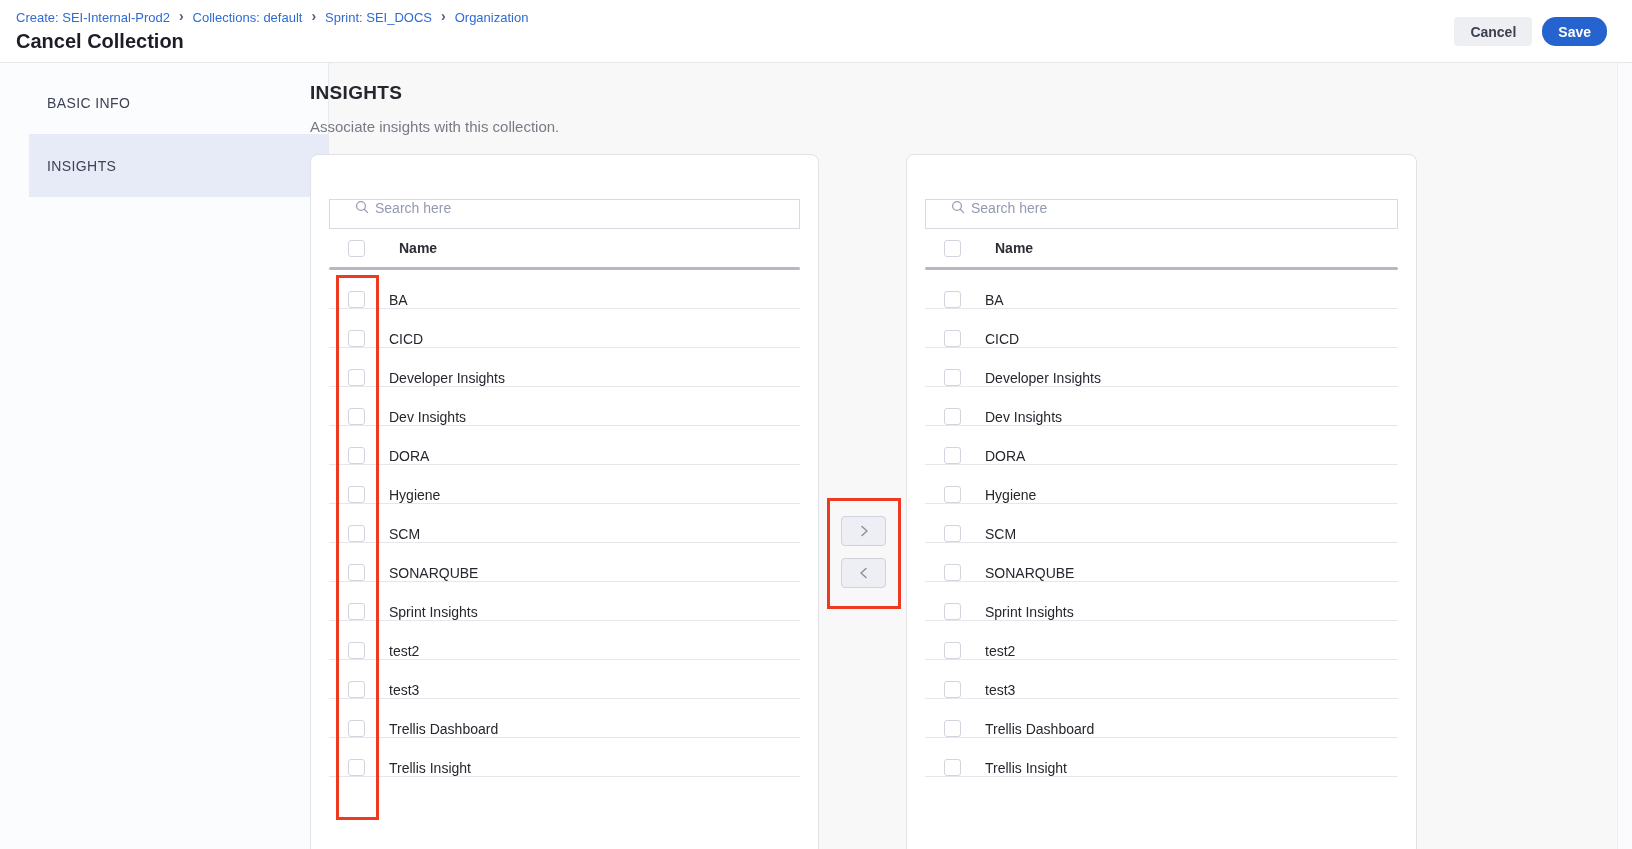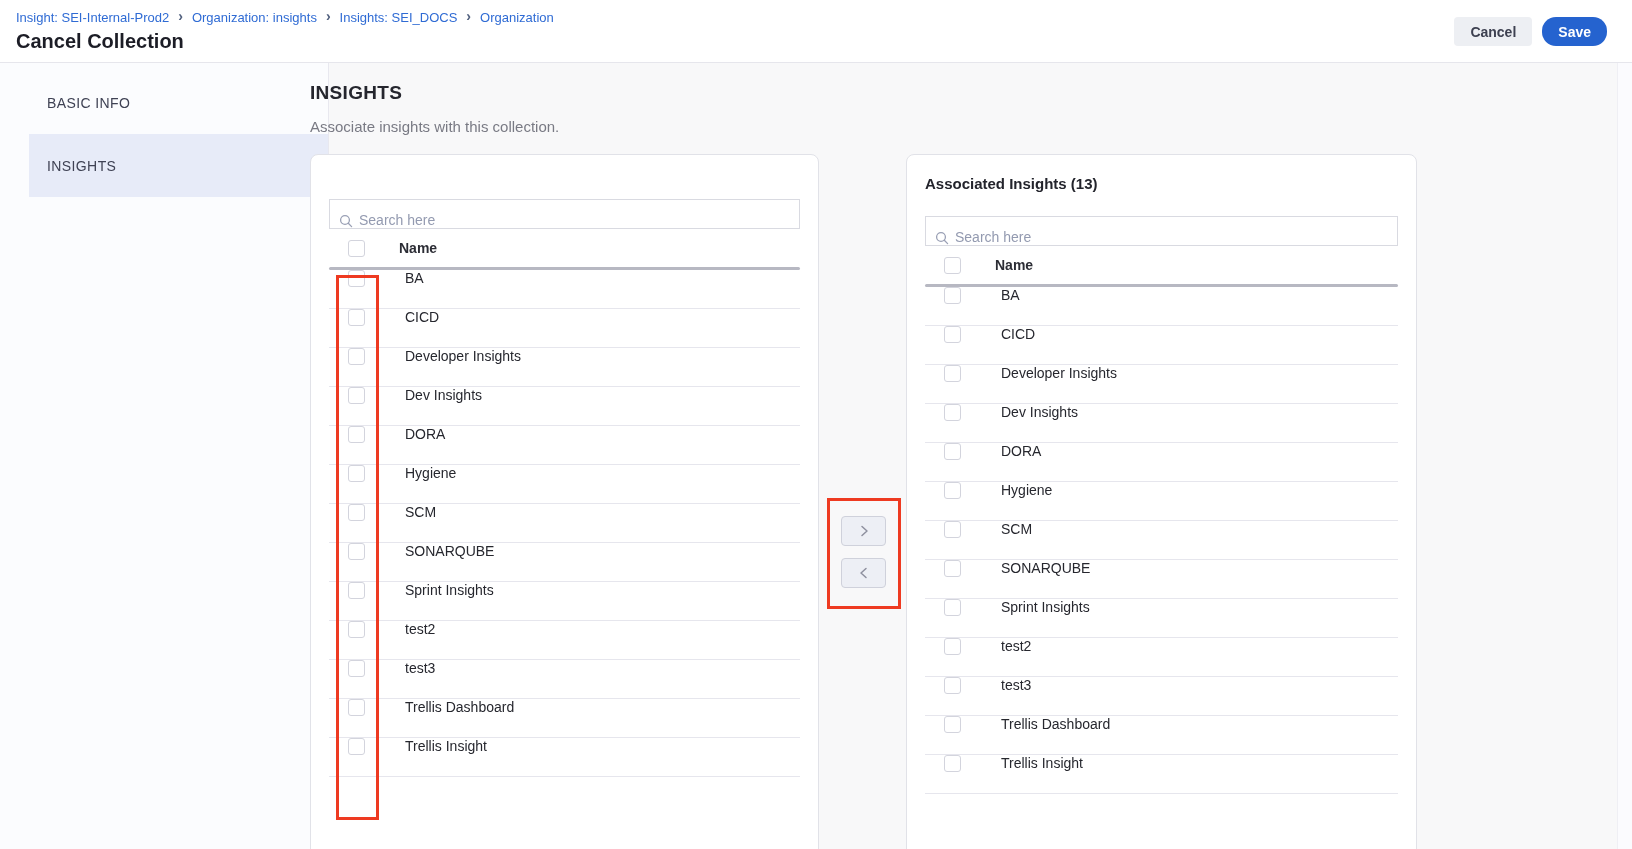--- a/index.html
+++ b/index.html
@@ -33,30 +33,30 @@
                    letter-spacing:.3px; color:#25262e; }
   .section-subtitle { position:absolute; left:310px; top:118px; font-size:15px; color:#797a84; }
 
   
   .panel { position:absolute; top:154px; height:735px; background:#ffffff;
            border:1px solid #e1e2e8; border-radius:8px; padding:20px 18px; }
   .panel-available { left:310px; width:509px; }
   .panel-associated { left:906px; width:511px; }
   .panel-title { font-size:15px; font-weight:600; color:#23242c; }
   .searchbox { margin-top:24px; height:30px; border:1px solid #d9dae1; border-radius:0;
-               background:#fff; display:flex; align-items:flex-end; padding:0 9px; gap:6px; }
+               background:#fff; display:flex; align-items:flex-start; padding:0 25px; gap:6px; }
   .searchbox svg { flex:0 0 auto; }
   .searchbox input { border:none; outline:none; flex:1; font-family:inherit; font-size:14px;
                      color:#33343e; background:transparent; }
   .searchbox input::placeholder { color:#939ab0; }
 
   .thead { display:flex; align-items:center; height:38px; padding-left:19px; gap:28px; }
   .th-name { font-size:14px; font-weight:700; color:#2c2d35;margin-left:6px; }
   .thick-divider { height:3px; background:#b7b8c2; border-radius:2px; }
-  .trow { display:flex; align-items:flex-start; height:39px; padding-left:19px; gap:40px;
+  .trow { display:flex; align-items:flex-end; height:39px; padding-left:19px; gap:24px;
           border-bottom:1px solid #e6e6ed; cursor:pointer; }
   .row-name { font-size:14px; color:#26272e; }
   .checkbox { width:17px; height:17px; border:1.6px solid #d3d4dd; border-radius:3px;
               background:#fff; flex:0 0 auto; cursor:pointer; }
 
   
   .transfer-btn { position:absolute; left:841px; width:45px; height:30px; background:#edeff5;
                   border:1px solid #cfd1db; border-radius:4px; display:flex; align-items:center;
                   justify-content:center; cursor:pointer; }
   .transfer-btn.right { top:516px; }
@@ -71,25 +71,25 @@
   .scroll-strip { position:absolute; right:0; top:63px; width:15px; height:786px;
                   background:#fbfbfe; border-left:1px solid #efeff4; }
 </style>
 </head>
 <body>
 
 <div class="app">
 
   <div class="header">
     <div class="breadcrumb">
-        <a class="bc-link">Insight: SEI-Internal-Prod2</a>
+        <a class="bc-link">Create: SEI-Internal-Prod2</a>
         <span class="bc-sep">›</span>
-        <a class="bc-link">Organization: insights</a>
+        <a class="bc-link">Collections: default</a>
         <span class="bc-sep">›</span>
-        <a class="bc-link">Insights: SEI_DOCS</a>
+        <a class="bc-link">Sprint: SEI_DOCS</a>
         <span class="bc-sep">›</span>
         <a class="bc-link">Organization</a>
       </div>
     <div class="page-title">Cancel Collection</div>
     <div class="header-actions">
       <button class="btn btn-cancel">Cancel</button>
       <button class="btn btn-save">Save</button>
     </div>
   </div>
 
@@ -164,21 +164,20 @@
           <div class="row-name">Trellis Dashboard</div>
         </div>
         <div class="trow">
           <div class="checkbox"></div>
           <div class="row-name">Trellis Insight</div>
         </div>
       </div>
   </div>
 
   <div class="panel panel-associated">
-    <div class="panel-title">Associated Insights (13)</div>
     <div class="searchbox">
       <svg width="14" height="14" viewBox="0 0 14 14" fill="none">
         <circle cx="6" cy="6" r="4.4" stroke="#9aa0b5" stroke-width="1.3"></circle>
         <line x1="9.3" y1="9.3" x2="12.6" y2="12.6" stroke="#9aa0b5" stroke-width="1.3" stroke-linecap="round"></line>
       </svg>
       <input type="text" placeholder="Search here" style="">
     </div>
     <div class="thead">
       <div class="checkbox"></div>
       <div class="th-name">Name</div>

